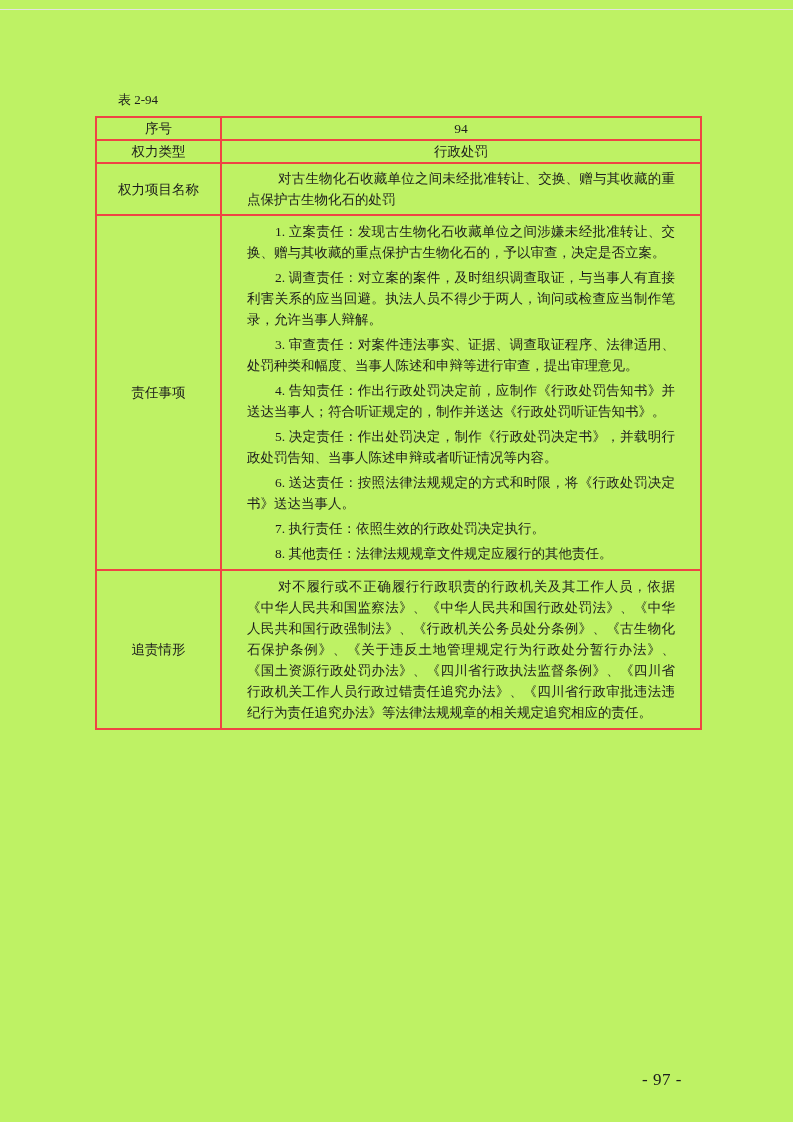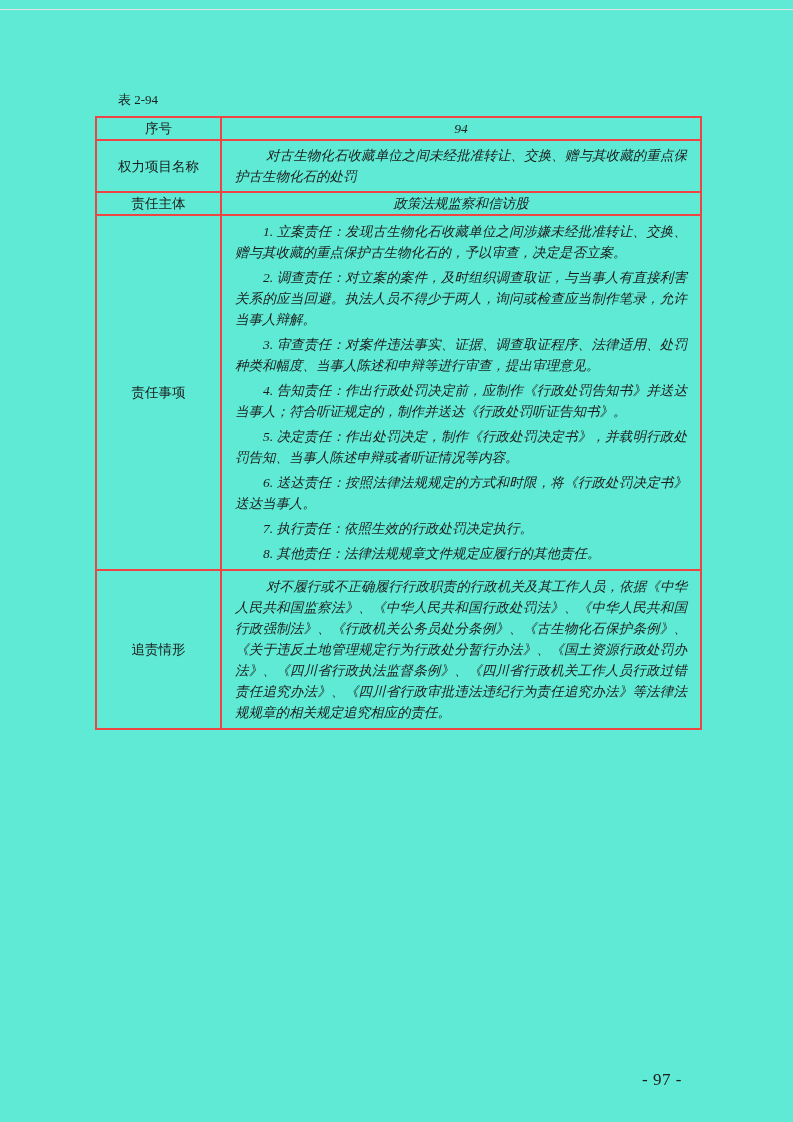--- a/index.html
+++ b/index.html
@@ -4,21 +4,21 @@
 <style>
   html, body {
     margin: 0;
     padding: 0;
     background: #ffffff;
   }
   .page {
     position: relative;
     width: 793px;
     height: 1122px;
-    background: #5eead4;
+    background: #bef264;
     font-family: "Liberation Serif", "DejaVu Serif", serif;
     color: #1c1c1c;
     overflow: hidden;
   }
   .scan-line {
     position: absolute;
     top: 9px;
     left: 0;
     width: 100%;
     height: 1px;
@@ -46,22 +46,21 @@
     border: 2px solid #ef4444;
     vertical-align: middle;
     box-sizing: border-box;
     overflow: hidden;
   }
   td.label-cell {
     text-align: center;
     padding: 0 2px;
   }
   td.value-cell {
-    padding: 0 9px;
-    font-style: italic;
+    padding: 0 21px;
   }
   td.value-cell.center {
     text-align: center;
   }
   td.value-cell p {
     margin: 4px;
     text-align: justify;
     text-indent: 28px;
   }
   td.value-cell p.wide-indent {
@@ -104,32 +103,32 @@
       <col style="width:125px">
       <col style="width:480px">
     </colgroup>
     <tbody>
 
       <tr class="row-serial">
         <td class="label-cell">序号</td>
         <td class="value-cell center">94</td>
       </tr>
 
+      <tr class="row-type">
+        <td class="label-cell">权力类型</td>
+        <td class="value-cell center">行政处罚</td>
+      </tr>
 
       <tr class="row-name">
         <td class="label-cell">权力项目名称</td>
         <td class="value-cell">
           <p class="wide-indent">对古生物化石收藏单位之间未经批准转让、交换、赠与其收藏的重点保护古生物化石的处罚</p>
         </td>
       </tr>
 
-      <tr class="row-subject">
-        <td class="label-cell">责任主体</td>
-        <td class="value-cell center">政策法规监察和信访股</td>
-      </tr>
 
       <tr class="row-duties">
         <td class="label-cell">责任事项</td>
         <td class="value-cell">
           <p>1. 立案责任：发现古生物化石收藏单位之间涉嫌未经批准转让、交换、赠与其收藏的重点保护古生物化石的，予以审查，决定是否立案。</p>
           <p>2. 调查责任：对立案的案件，及时组织调查取证，与当事人有直接利害关系的应当回避。执法人员不得少于两人，询问或检查应当制作笔录，允许当事人辩解。</p>
           <p>3. 审查责任：对案件违法事实、证据、调查取证程序、法律适用、处罚种类和幅度、当事人陈述和申辩等进行审查，提出审理意见。</p>
           <p>4. 告知责任：作出行政处罚决定前，应制作《行政处罚告知书》并送达当事人；符合听证规定的，制作并送达《行政处罚听证告知书》。</p>
           <p>5. 决定责任：作出处罚决定，制作《行政处罚决定书》，并载明行政处罚告知、当事人陈述申辩或者听证情况等内容。</p>
           <p>6. 送达责任：按照法律法规规定的方式和时限，将《行政处罚决定书》送达当事人。</p>

